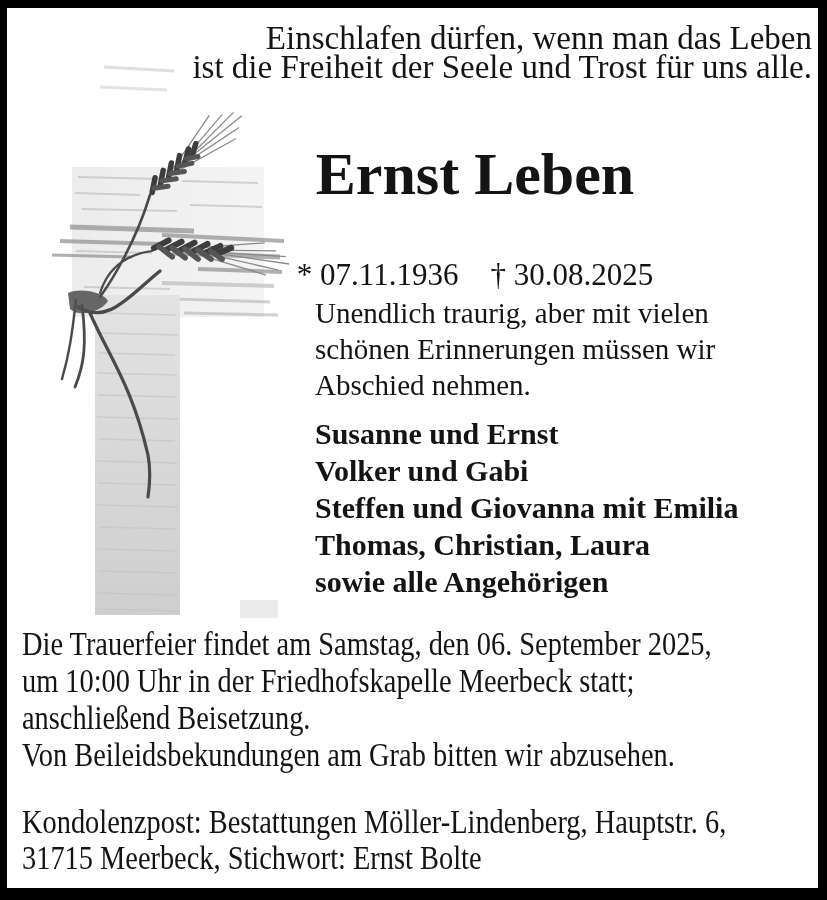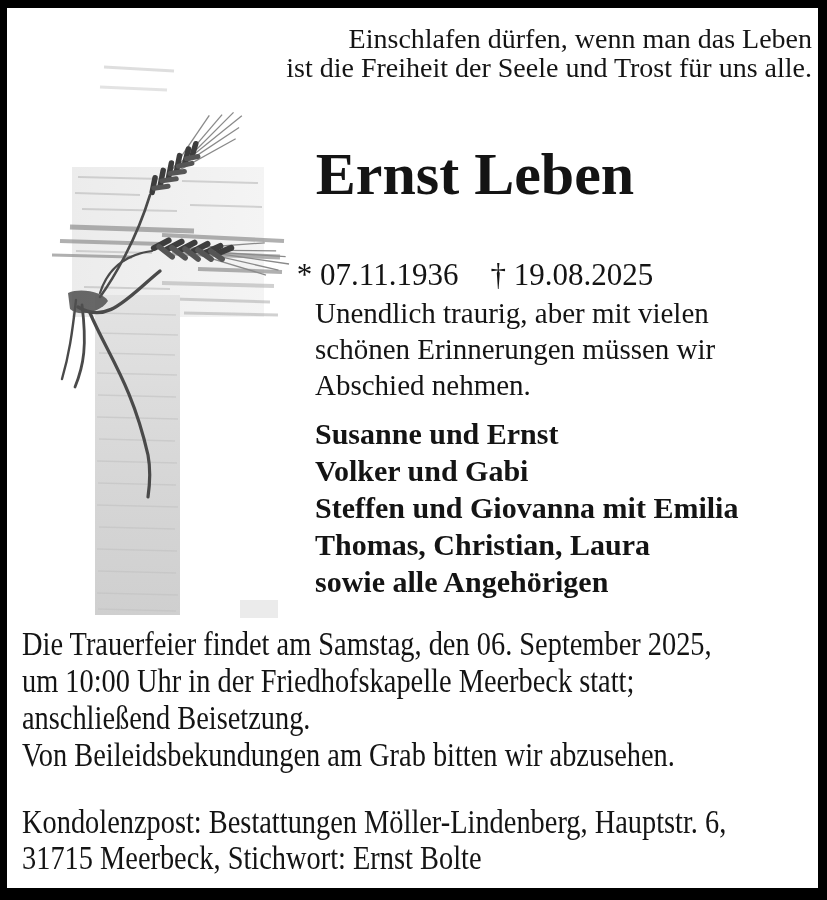--- a/index.html
+++ b/index.html
@@ -23,21 +23,21 @@
     border-color: #000000;
     border-width: 8px 9px 12px 7px;
     pointer-events: none;
     z-index: 10;
   }
   .epigraph {
     position: absolute;
     top: 24px;
     right: 15px;
     text-align: right;
-    font-size: 28px;
+    font-size: 33px;
     line-height: 29px;
     white-space: nowrap;
   }
   .artwork {
     position: absolute;
     left: 12px;
     top: 55px;
     width: 280px;
     height: 570px;
   }
@@ -238,21 +238,21 @@
         <line x1="46" y1="-1" x2="60" y2="7"></line>
         <line x1="59" y1="-1" x2="71" y2="6"></line>
       </g>
     </g>
   </svg>
 
   <div class="name-block">Ernst Leben</div>
 
   <div class="dates-block">
     <span>* 07.11.1936</span>
-    <span>† 19.08.2025</span>
+    <span>† 30.08.2025</span>
   </div>
 
   <div class="intro-block">
     <div>Unendlich traurig, aber mit vielen</div>
     <div>schönen Erinnerungen müssen wir</div>
     <div>Abschied nehmen.</div>
   </div>
 
   <div class="family-block">
     <div>Susanne und Ernst</div>

